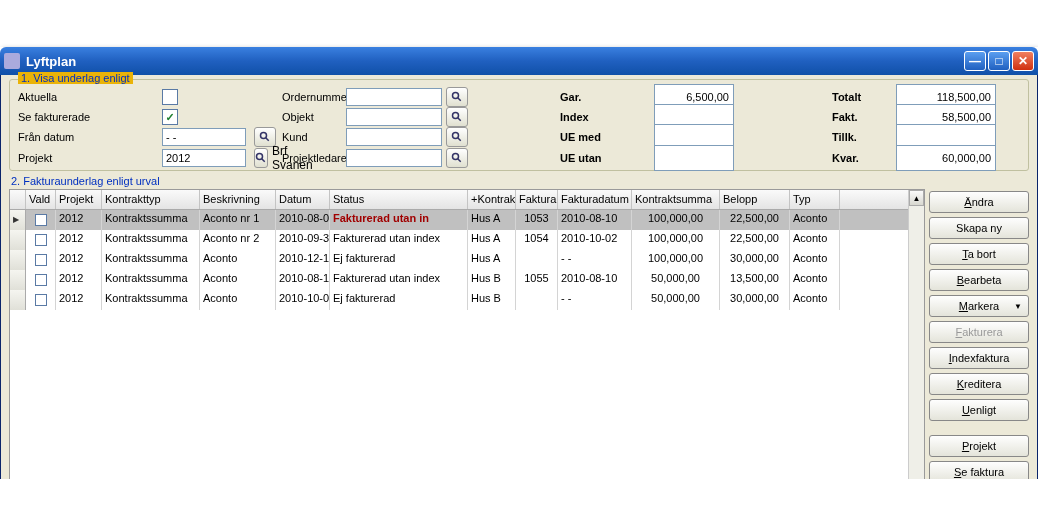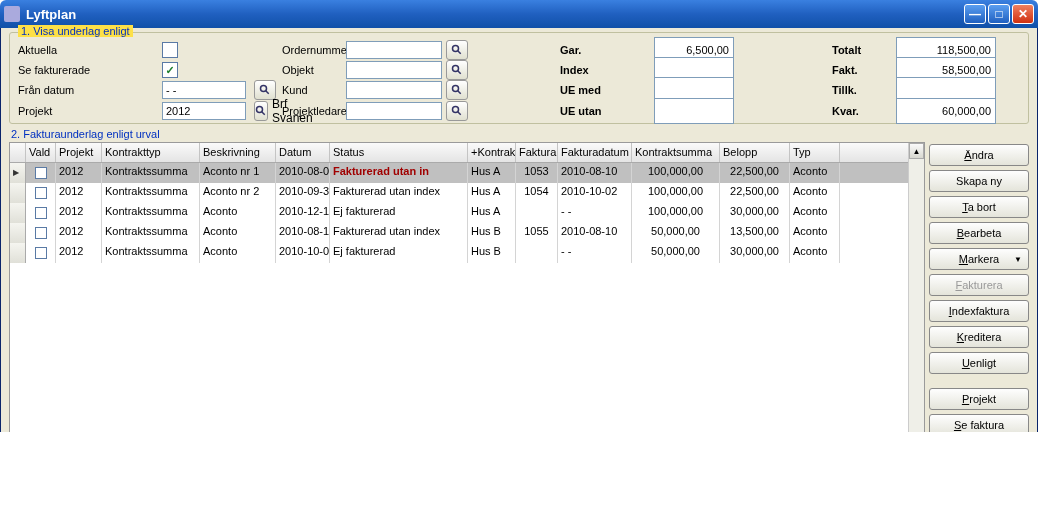--- a/index.html
+++ b/index.html
@@ -1,26 +1,26 @@
 <!DOCTYPE html>
 <html><head>
 <meta charset="utf-8">
 <style>
   * { box-sizing: border-box; font-family: Tahoma, Arial, sans-serif; font-size: 11px; }
   body { margin: 0; padding: 0; background: #fff; }
-  .window { width: 1038px; height: 432px; position: relative; box-shadow: 2px 2px 5px rgba(0,0,0,0.4); }
+  .window { width: 1038px; height: 432px; position: relative; box-shadow: 2px 2px 5px rgba(0,0,0,0.4); margin-top: 47px; }
   .titlebar { height: 28px; background: linear-gradient(to bottom, #3a80e0 0%, #2060c0 50%, #1050a8 100%); display: flex; align-items: center; padding: 0 4px; border-radius: 6px 6px 0 0; }
   .titlebar .title { color: #fff; font-weight: bold; font-size: 13px; margin-left: 6px; flex: 1; }
   .titlebar .icon { width: 16px; height: 16px; background: #aad; border-radius: 2px; }
   .winbtns { display: flex; gap: 2px; }
   .winbtn { width: 22px; height: 20px; border-radius: 3px; border: 1px solid #fff; display: flex; align-items: center; justify-content: center; color: #fff; font-weight: bold; font-size: 12px; cursor: pointer; }
   .winbtn.min, .winbtn.max { background: linear-gradient(to bottom, #5a9ef0, #2060c0); }
   .winbtn.close { background: linear-gradient(to bottom, #f08060, #d03010); }
   .client { background: #ece9d8; height: 498px; border: 1px solid #0a246a; border-top: none; padding: 4px 8px 8px 8px; display: flex; flex-direction: column; gap: 2px; }
-  .group-title { color: #0030c0; background: #fde047; }
+  .group-title { color: #0030c0; background: #eab308; }
   .section1 { border: 1px solid #c0c0a0; border-radius: 3px; padding: 4px 8px 6px 8px; position: relative; }
   .section1 .group-title { position: absolute; top: -8px; left: 8px; padding: 0 3px; }
   .row1 { display: grid; grid-template-columns: 140px 24px 60px 24px 60px 96px 110px 90px 80px 90px 60px 100px; column-gap: 4px; align-items: center; height: 20px; }
   .chk { width: 16px; height: 16px; border: 1px solid #5a7aa5; background: #fff; display: flex; align-items: center; justify-content: center; }
   .chk.checked::after { content: '✓'; color: #208030; font-weight: bold; font-size: 11px; }
   .txtinput { height: 18px; border: 1px solid #7f9db9; background: #fff; padding: 0 3px; display: flex; align-items: center; }
   .searchbtn { width: 22px; height: 20px; border: 1px solid #999; border-radius: 3px; background: linear-gradient(to bottom, #fff, #e0e0d0); display: flex; align-items: center; justify-content: center; cursor: pointer; }
   .searchbtn svg { width: 12px; height: 12px; }
   .lbl-right { text-align: left; font-weight: bold; }
   .valbox { height: 18px; border: 1px solid #7f9db9; background: #fff; padding: 12px 4px; display: flex; align-items: center; justify-content: flex-end; }

